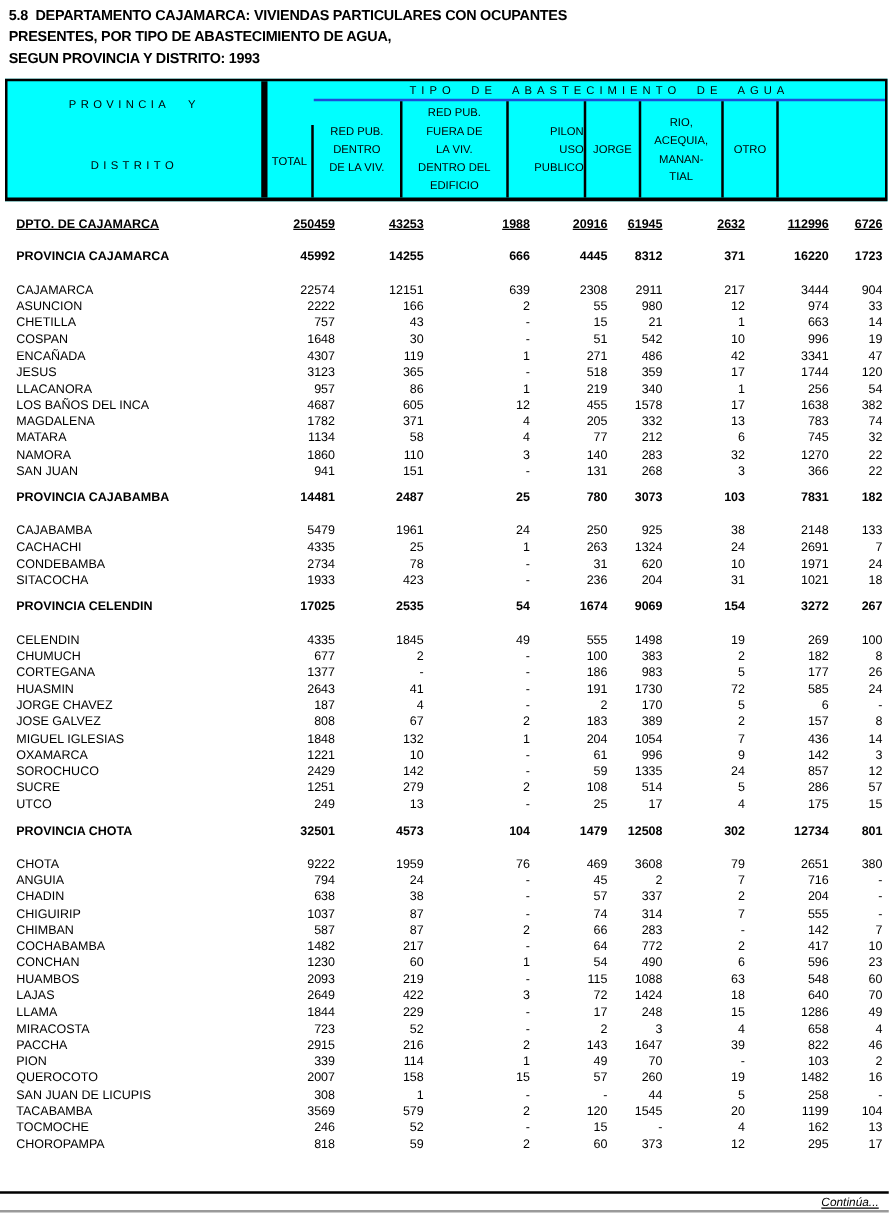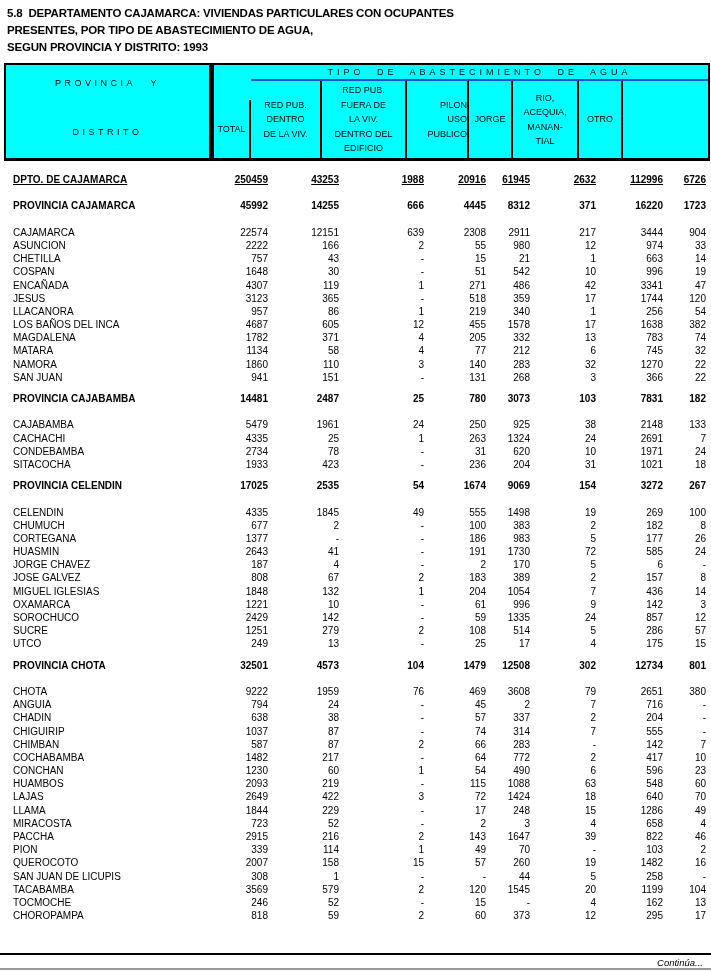--- a/index.html
+++ b/index.html
@@ -48,21 +48,21 @@
   .cell-val:nth-child(3){width:71px;}
   .cell-val:nth-child(4){width:85px;}
   .cell-val:nth-child(5){width:62px;}
   .cell-val:nth-child(6){width:44px;}
   .cell-val:nth-child(7){width:66px;}
   .cell-val:nth-child(8){width:67px;}
   .cell-val:nth-child(9){width:43px;}
 
   
   .footer-line{position:absolute;left:0;top:953px;width:711px;height:2px;background:#000;}
-  .continua{position:absolute;right:8px;top:957px;font-size:9.5px;font-style:italic;}
+  .continua{position:absolute;right:8px;top:957px;font-size:9.5px;font-style:italic;text-decoration:underline;}
   .bottom-edge{position:absolute;left:0;top:968px;width:711px;height:2px;background:#9a9a9a;}
 </style>
 </head>
 <body>
 
 <div class="page">
 
   <div class="title-block">
     <div><span class="t-num">5.8</span><span>DEPARTAMENTO CAJAMARCA: VIVIENDAS PARTICULARES CON OCUPANTES</span></div>
     <div>PRESENTES, POR TIPO DE ABASTECIMIENTO DE AGUA,</div>

